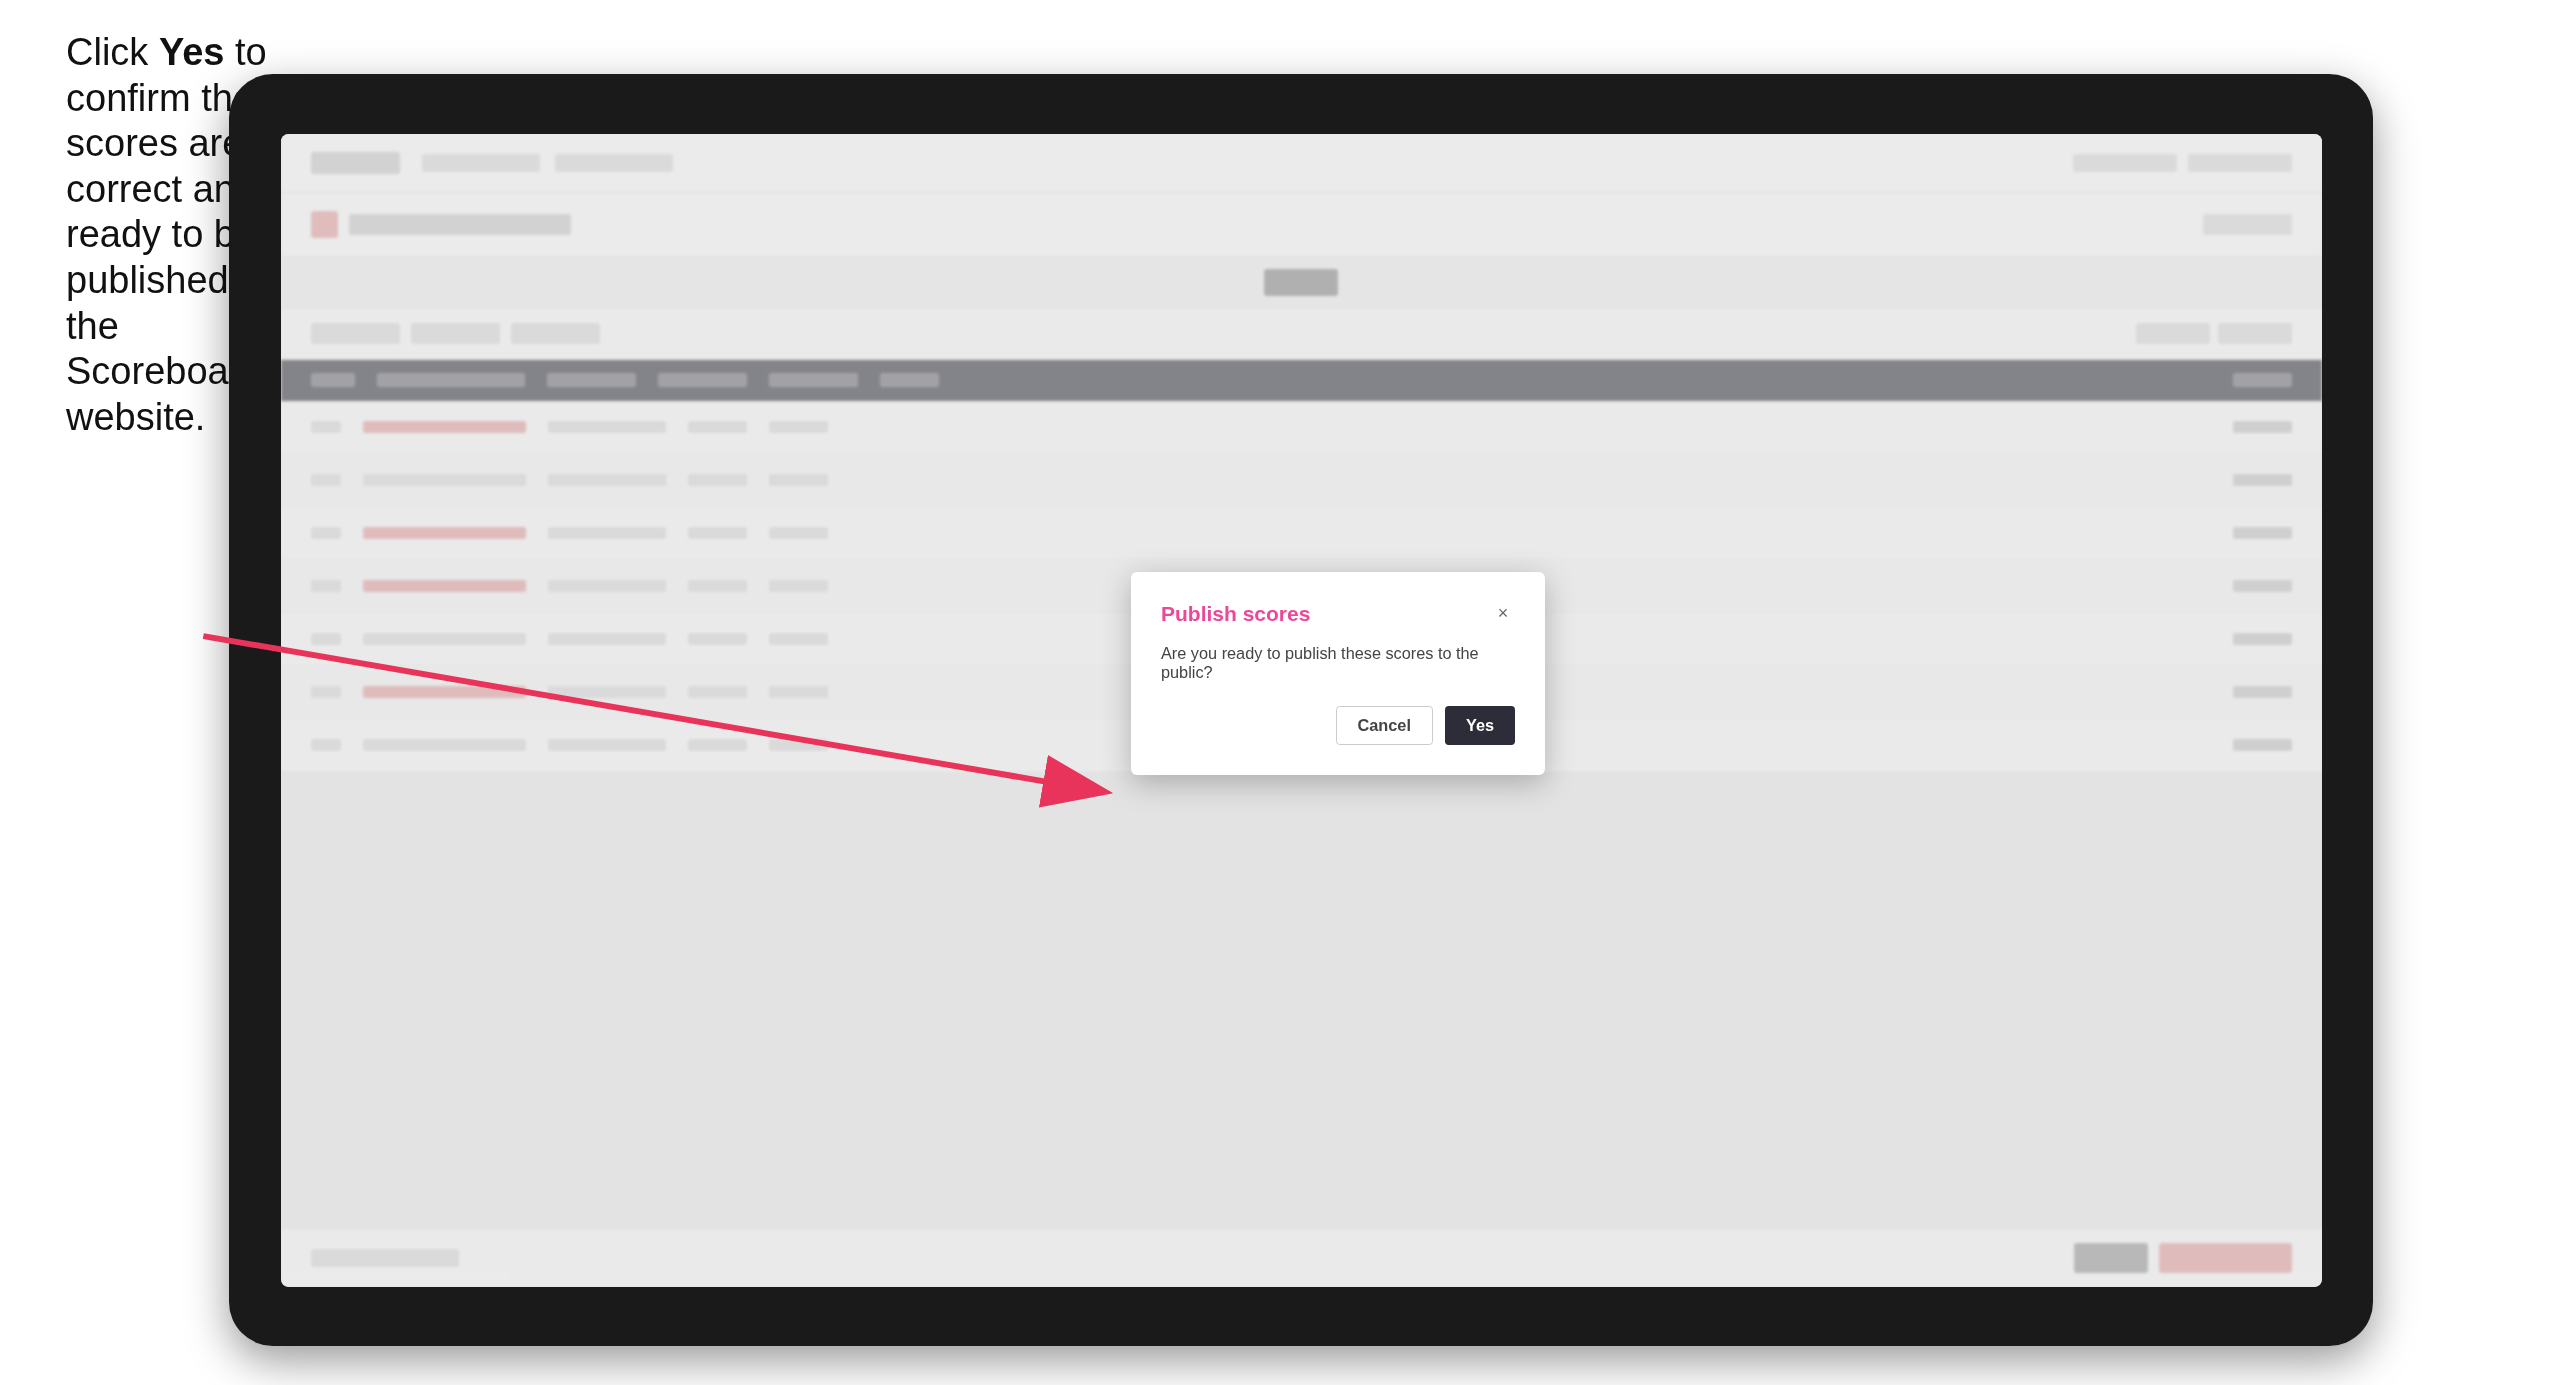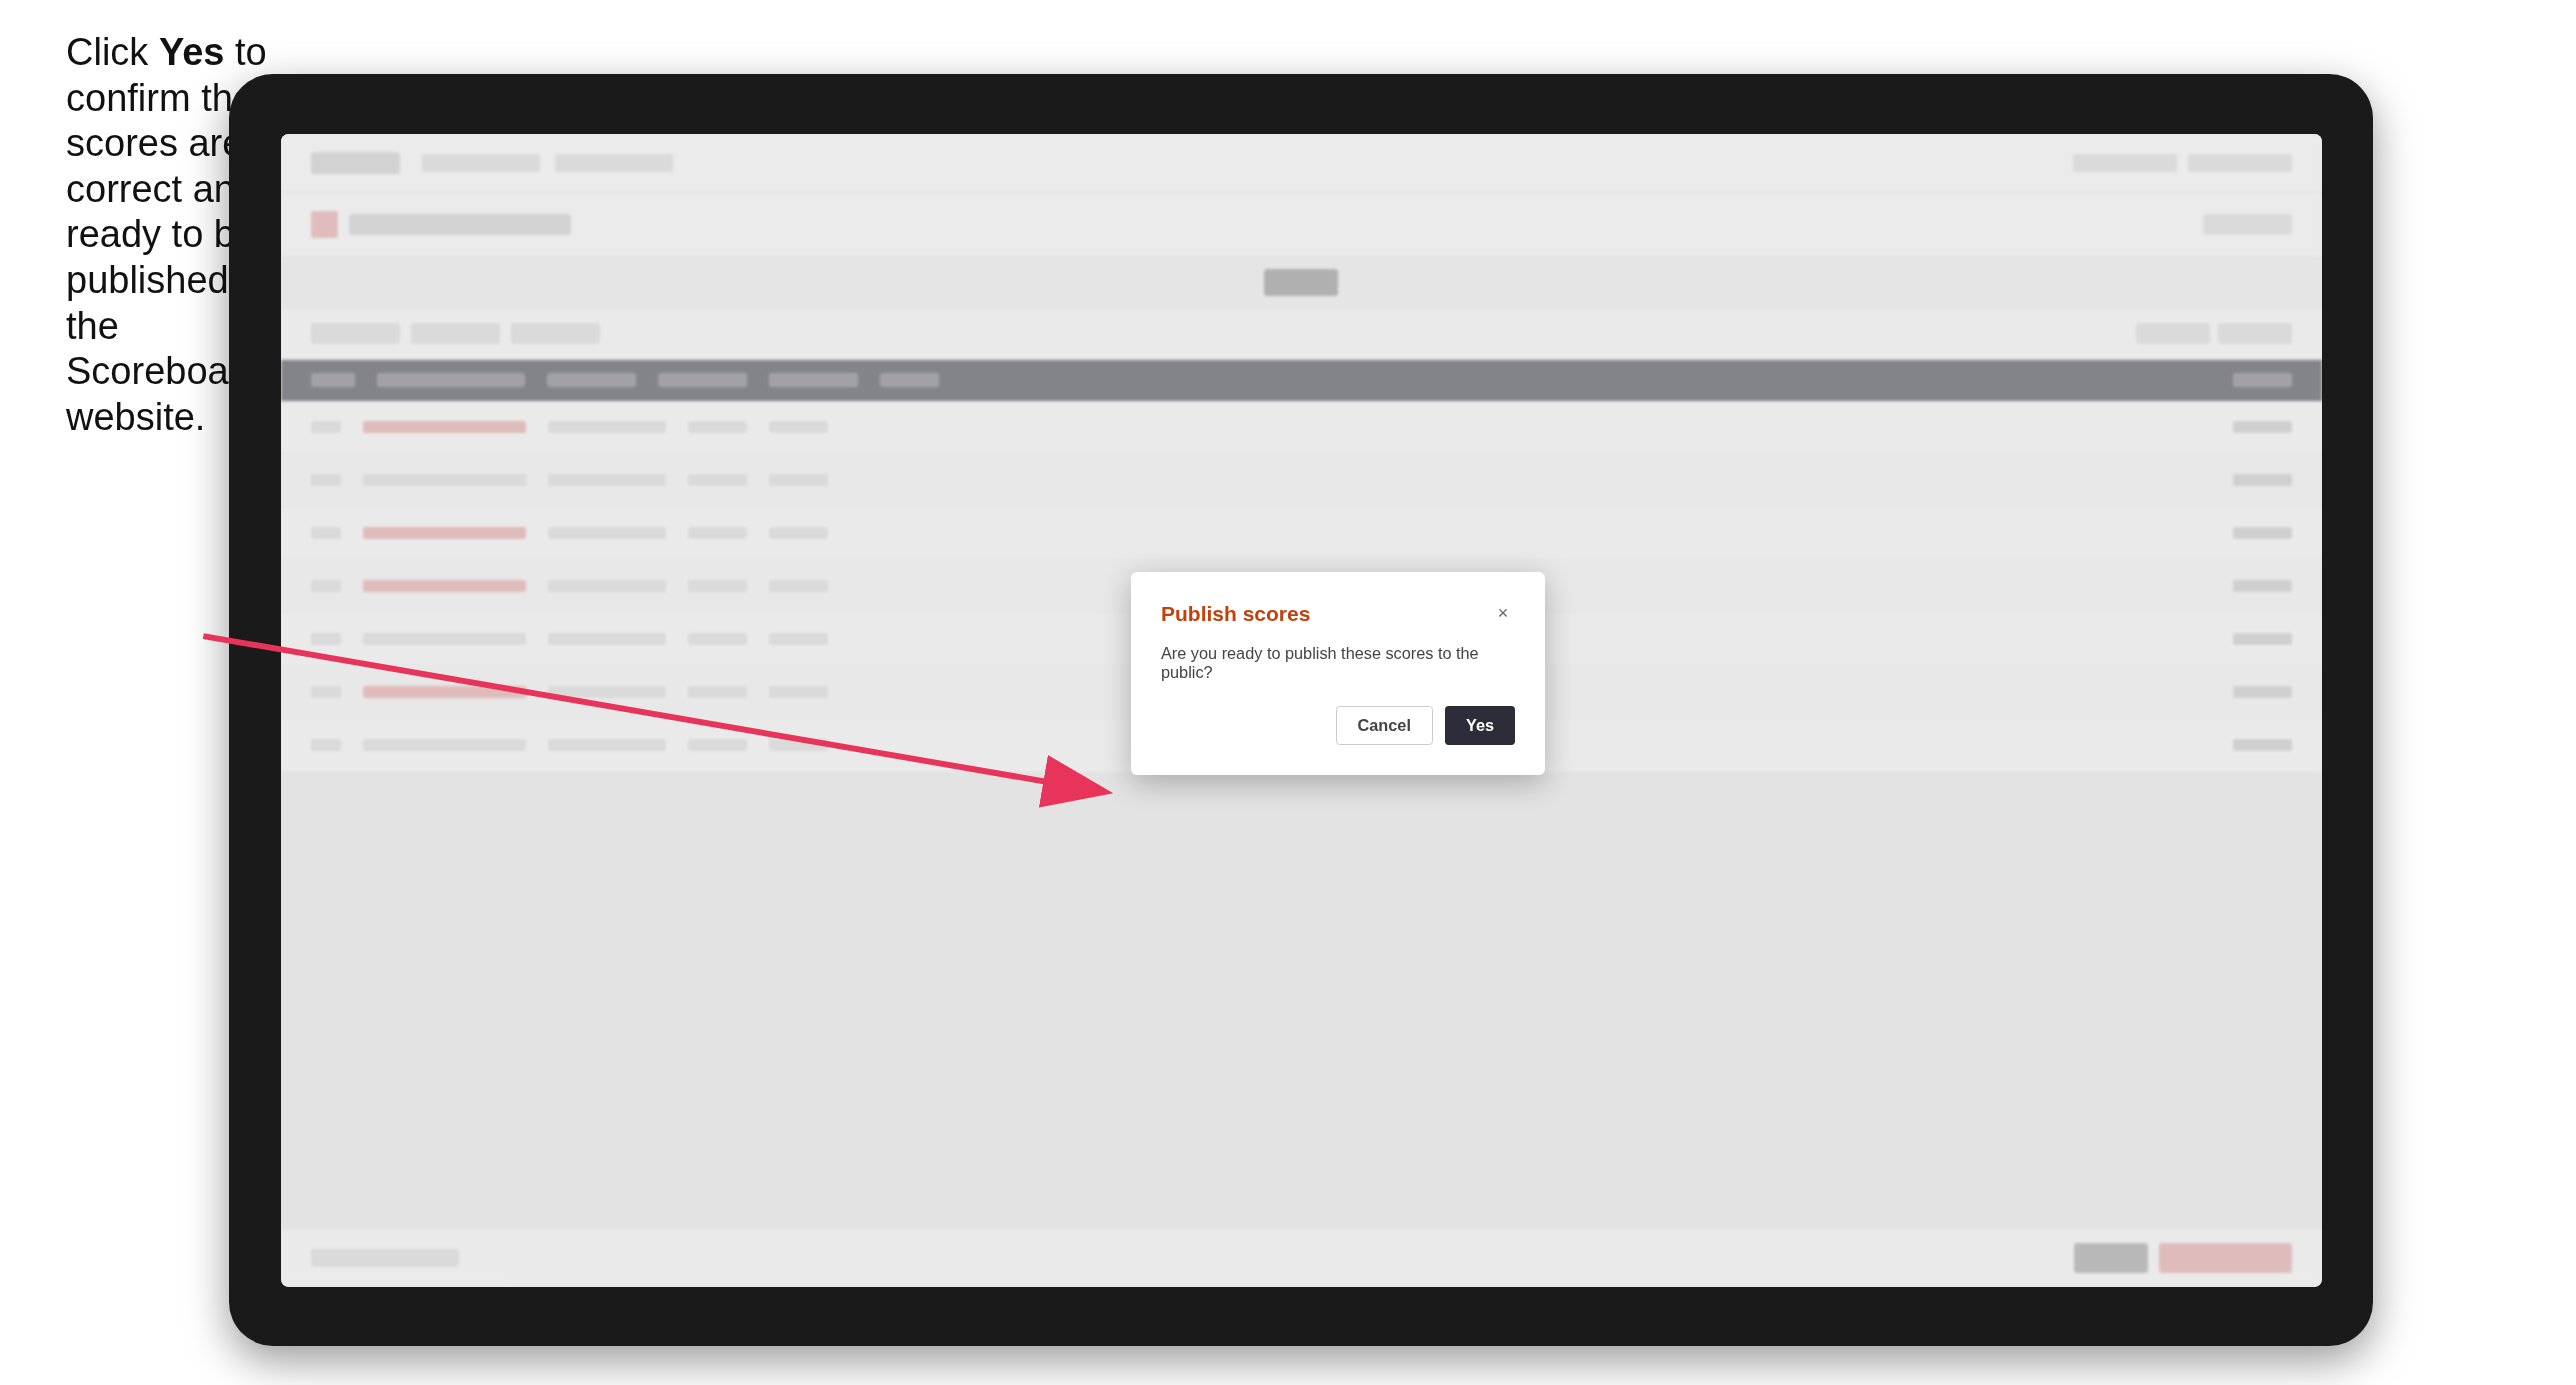--- a/index.html
+++ b/index.html
@@ -318,21 +318,21 @@
     .modal-header {
       display: flex;
       align-items: center;
       justify-content: space-between;
       margin-bottom: 18px;
     }
 
     .modal-title {
       font-size: 21px;
       font-weight: 600;
-      color: #c2410c;
+      color: #ec4899;
       text-align: center;
     }
 
     .modal-close {
       width: 24px;
       height: 24px;
       display: flex;
       align-items: center;
       justify-content: center;
       cursor: pointer;

